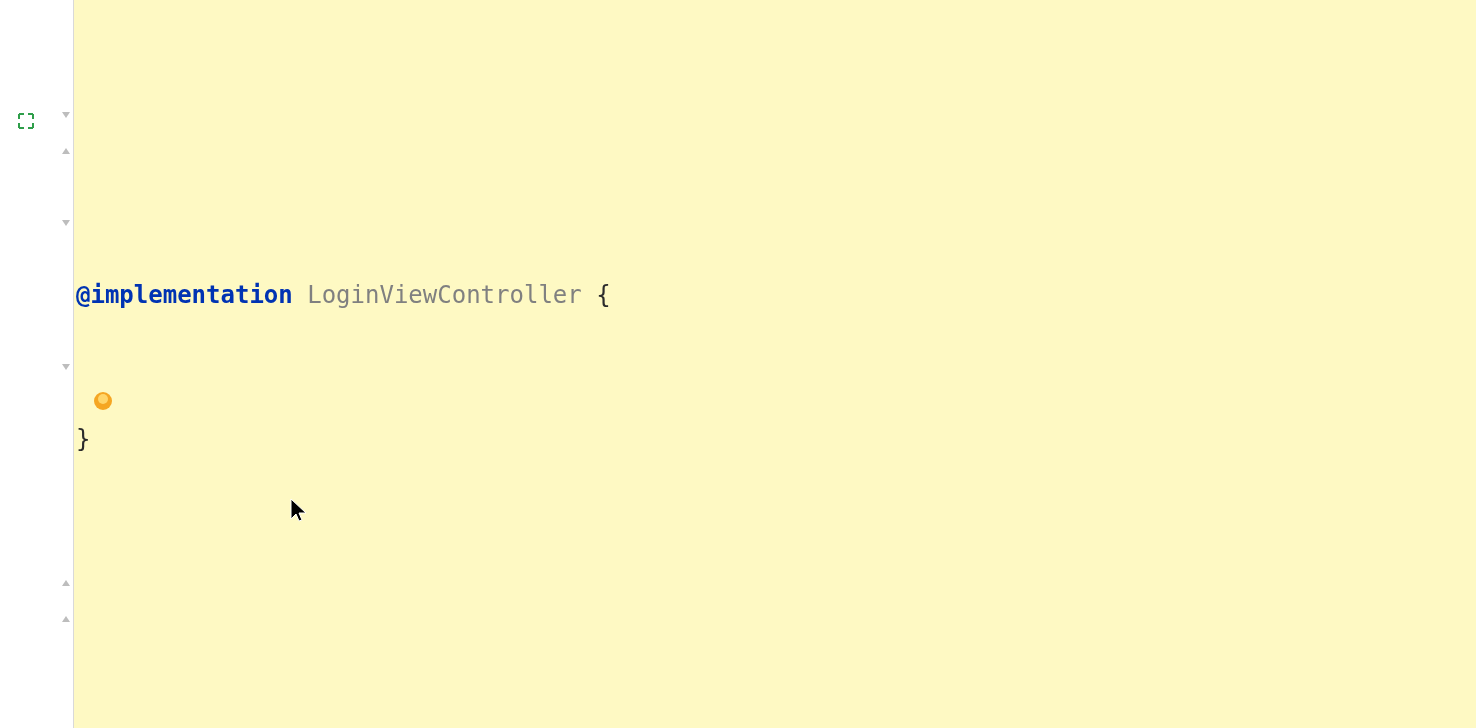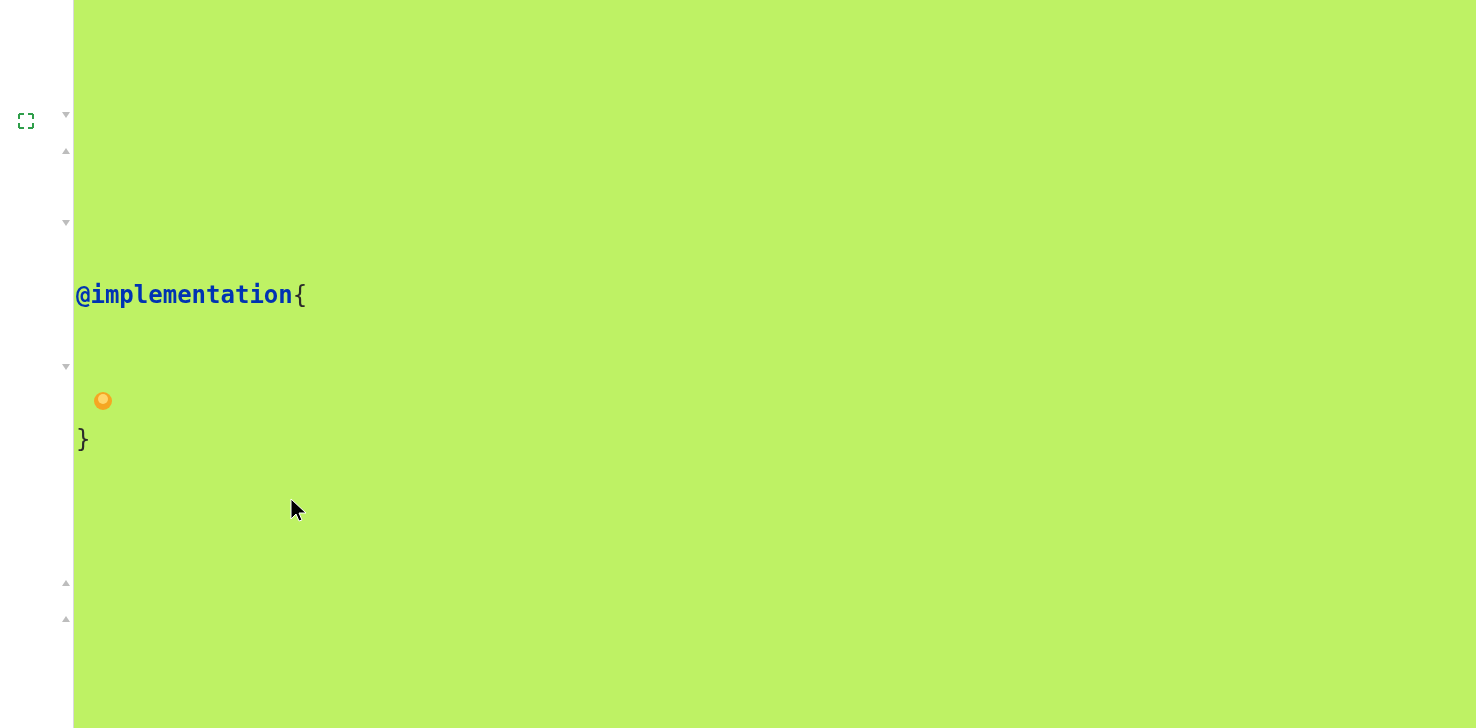--- a/index.html
+++ b/index.html
@@ -7,21 +7,21 @@
   body {
     font-family: Menlo, "DejaVu Sans Mono", Consolas, monospace;
     font-size: 24px;
     line-height: 36px;
     color: #2b2b2b;
   }
   .editor {
     display: flex;
     width: 1476px;
     height: 728px;
-    background: #bef264;
+    background: #fef9c3;
     position: relative;
   }
   .gutter {
     width: 74px;
     background: #ffffff;
     border-right: 1px solid #d9d9d9;
     position: relative;
     flex-shrink: 0;
   }
   .gutter-item {
@@ -137,20 +137,21 @@
       <circle cx="11" cy="11" r="9" fill="#f5a623"></circle>
       <circle cx="11" cy="9" r="5" fill="#ffd66b"></circle>
     </svg>
   </span>
 
   <div class="code">
     <div class="line" style="height:97px"></div>
 
     <div class="line">
       <span class="kw">@implementation</span>
+      <span class="type"> LoginViewController </span>
       <span>{</span>
     </div>
 
     <div class="line">
       <span>}</span>
     </div>
 
     <div class="line"></div>
     <div class="line"></div>
 

